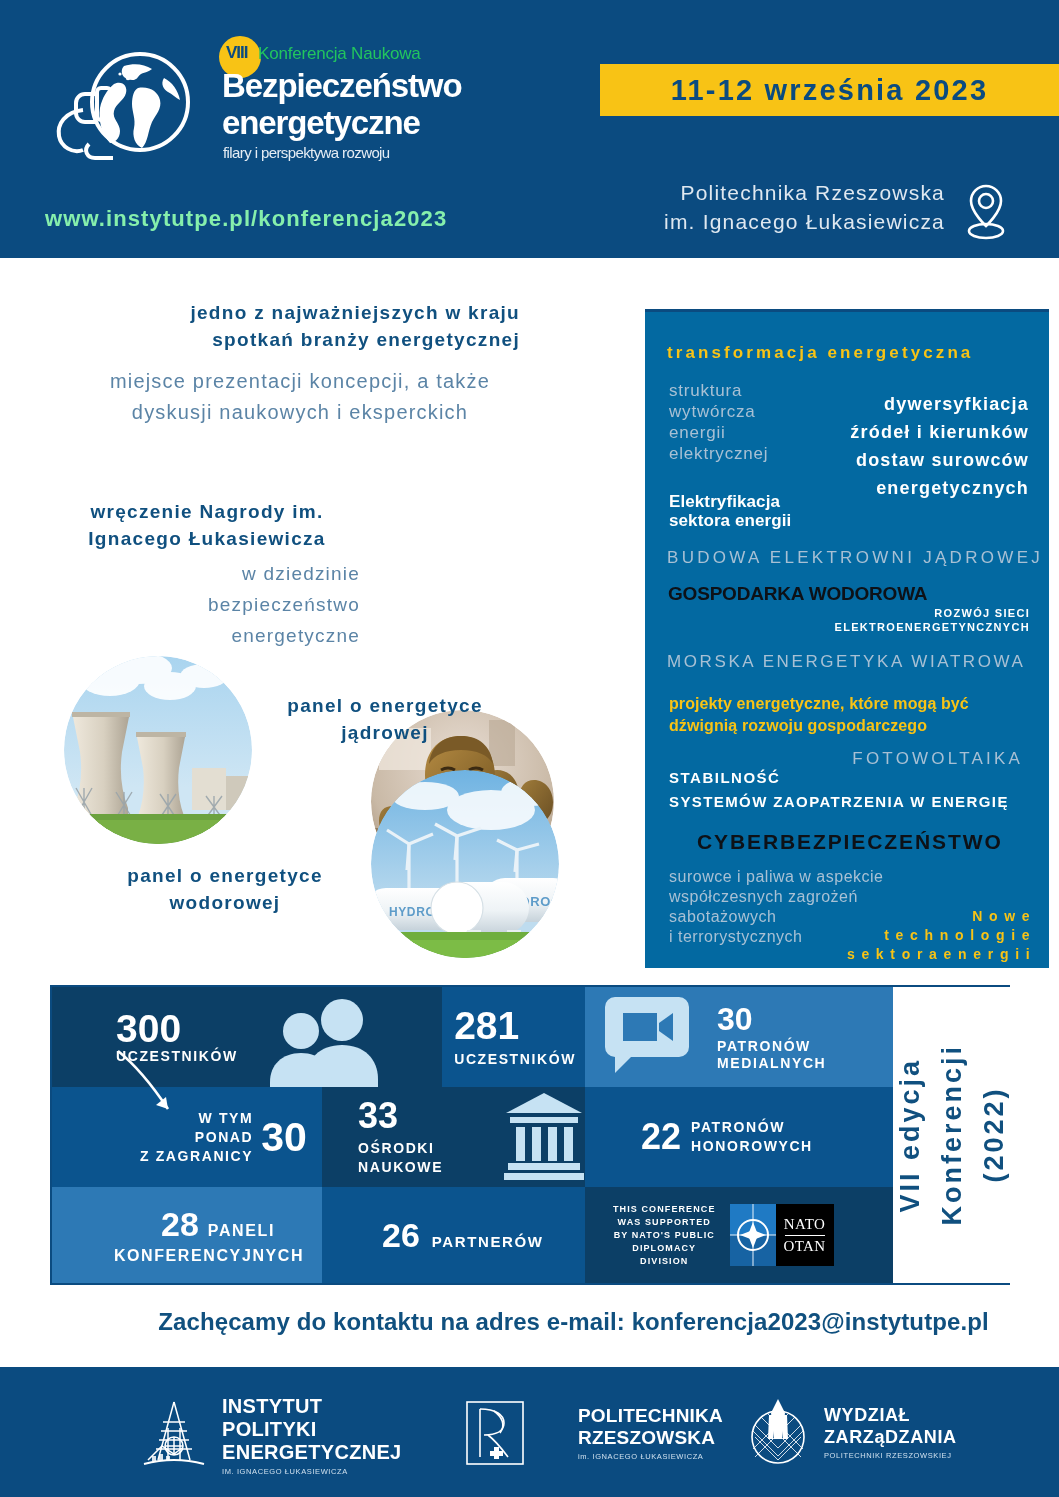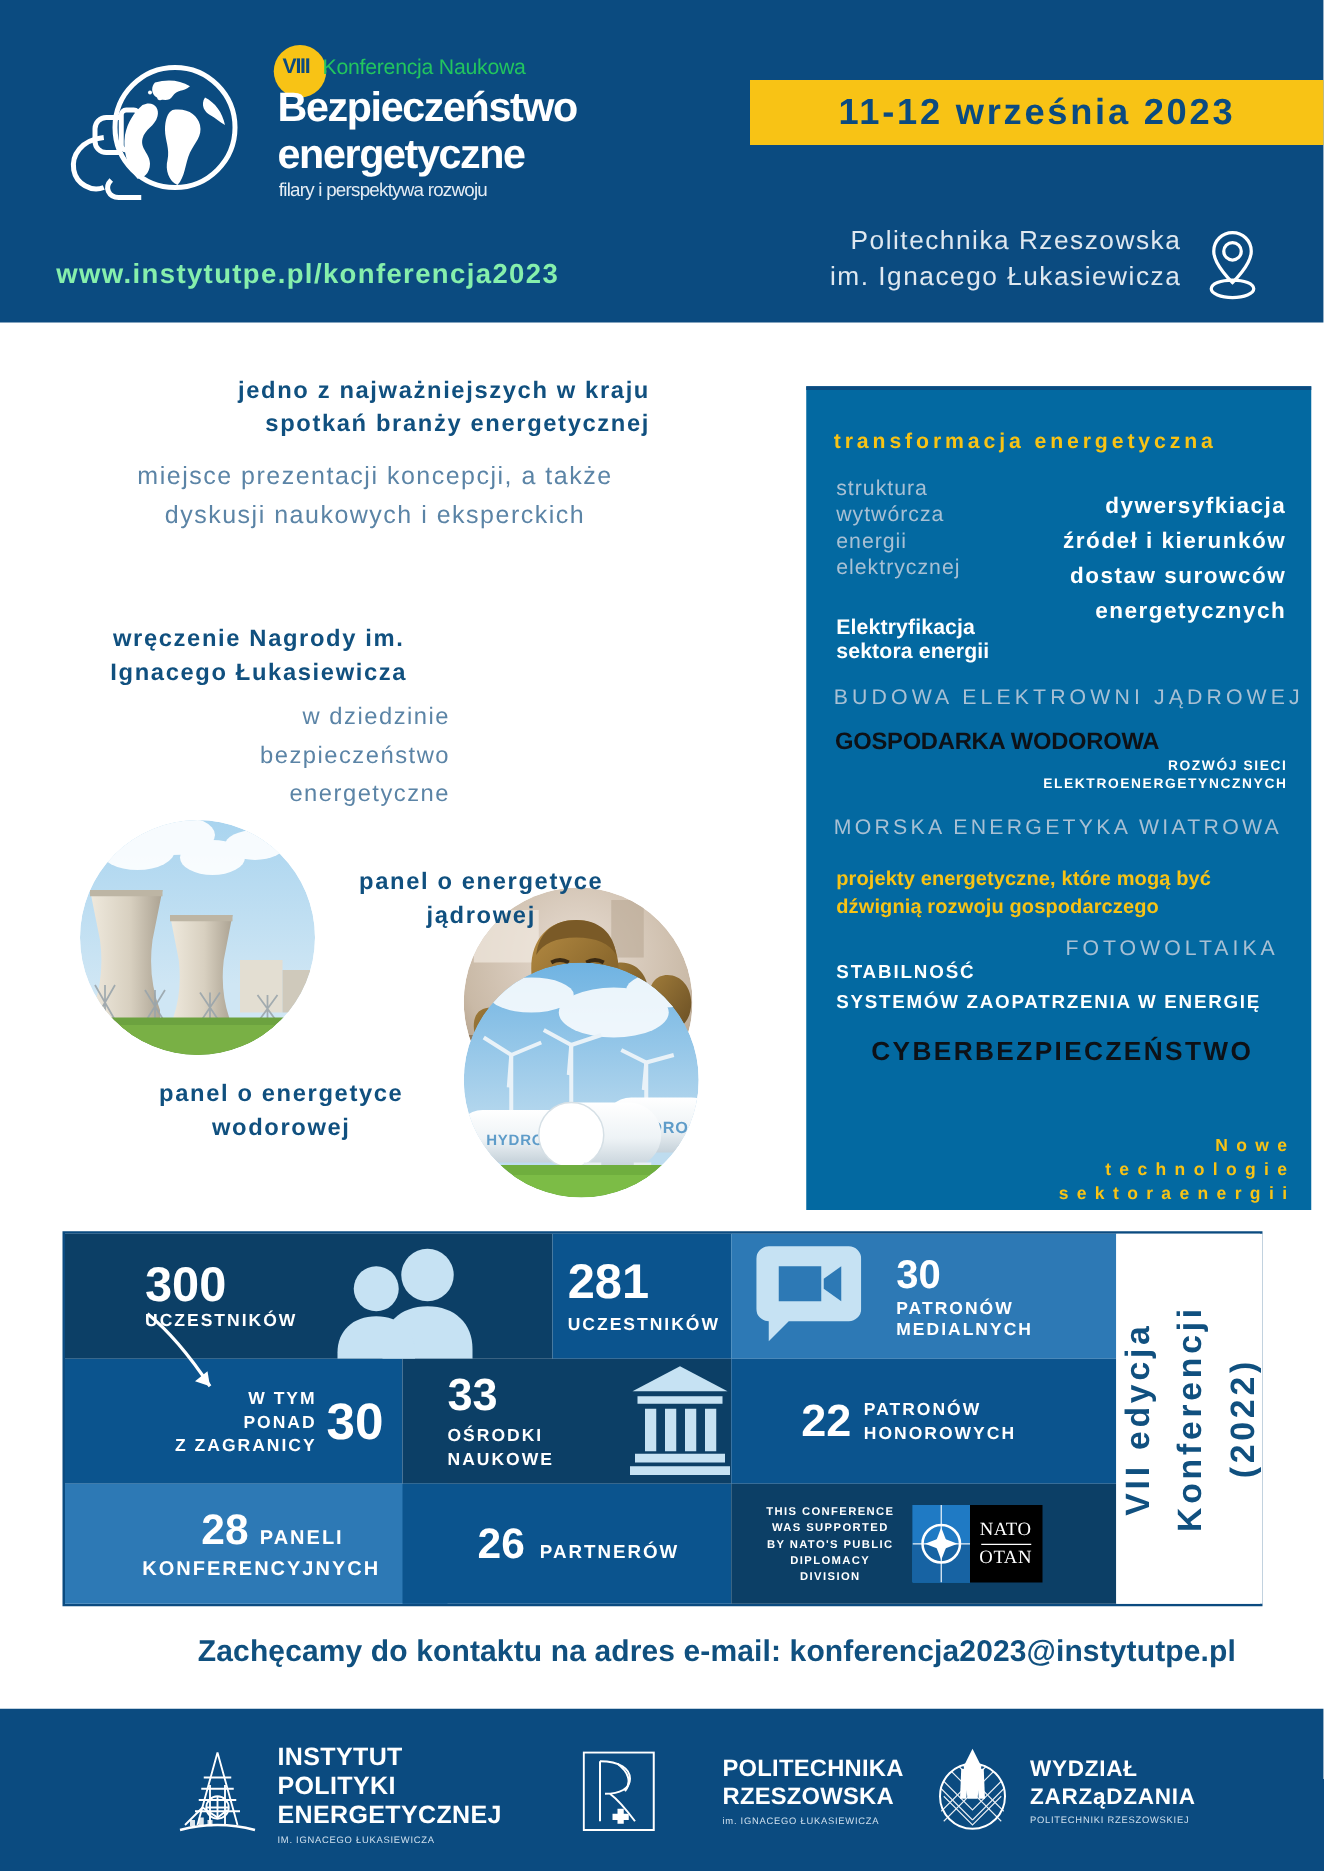--- a/index.html
+++ b/index.html
@@ -406,20 +406,24 @@
 dźwignią rozwoju gospodarczego</div>
 
     <div class="cw c-grey" style="left:180px;top:437px;width:198px;text-align:right;font-size:17px;font-weight:300;letter-spacing:3.2px;">FOTOWOLTAIKA</div>
 
     <div class="cw c-white" style="left:24px;top:457px;font-size:15px;font-weight:bold;letter-spacing:1.5px;">STABILNOŚĆ</div>
 
     <div class="cw c-white" style="left:24px;top:481px;font-size:15px;font-weight:bold;letter-spacing:1.4px;">SYSTEMÓW ZAOPATRZENIA W ENERGIĘ</div>
 
     <div class="cw c-black" style="left:52px;top:518px;font-size:21px;font-weight:bold;letter-spacing:1.9px;">CYBERBEZPIECZEŃSTWO</div>
 
+    <div class="cw c-grey" style="left:24px;top:555px;font-size:16px;font-weight:300;letter-spacing:0.5px;line-height:20px;">surowce i paliwa w aspekcie
+współczesnych zagrożeń
+sabotażowych
+i terrorystycznych</div>
 
     <div class="cw c-yellow" style="left:150px;top:595px;width:236px;text-align:right;font-size:14px;font-weight:bold;letter-spacing:1.4px;line-height:19px;">N o w e
 t e c h n o l o g i e
 s e k t o r a   e n e r g i i</div>
   </div>
 
   <div class="stats">
 
     <div class="cell" style="left:0;top:0;width:390px;height:100px;background:#0c3f66;">
       <div style="padding-left:64px;">

